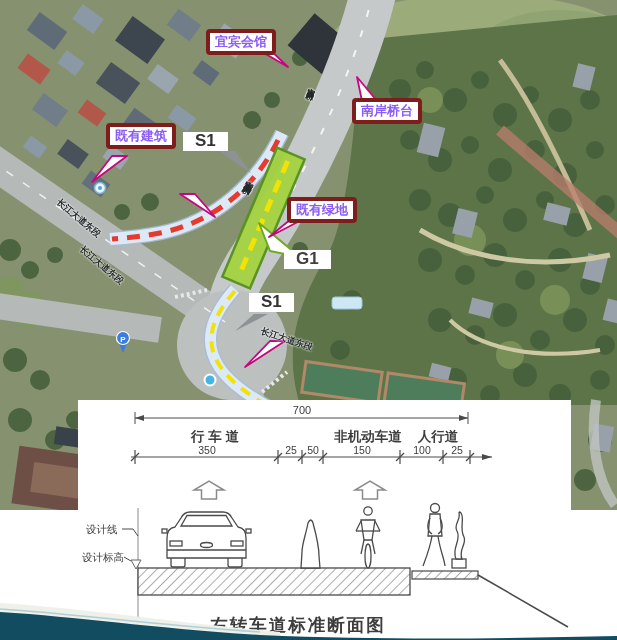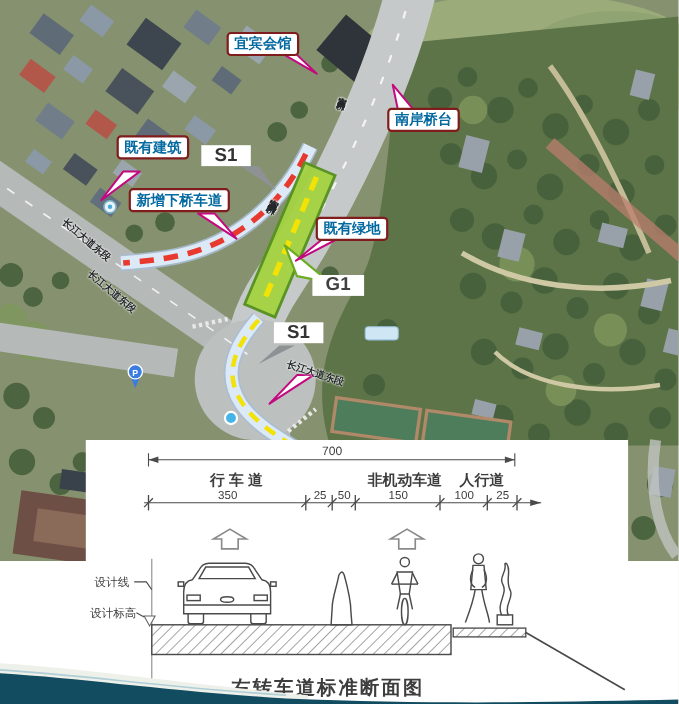--- a/index.html
+++ b/index.html
@@ -1,21 +1,21 @@
 <!DOCTYPE html>
 <html><head>
 <meta charset="utf-8">
 <style>
   html,body{margin:0;padding:0;background:#fff;}
   #stage{position:relative;width:617px;height:640px;overflow:hidden;background:#fff;
          font-family:"Liberation Sans",sans-serif;}
   #satellite{position:absolute;left:0;top:0;width:617px;height:510px;overflow:hidden;background:#83906e;}
   #satellite svg{position:absolute;left:0;top:0;}
-  .callout{position:absolute;background:#fff;border:2px solid #7f1d1d;border-radius:4px;
-           color:#0369a1;font-size:13px;font-weight:bold;line-height:1.2;padding:1px 5px;
+  .callout{position:absolute;background:#fff;border:4px solid #7f1d1d;border-radius:4px;
+           color:#8b5cf6;font-size:13px;font-weight:bold;line-height:1.2;padding:1px 5px;
            white-space:nowrap;z-index:6;}
   .marker{position:absolute;background:#fff;color:#333;font-family:Liberation Sans, sans-serif;
           font-weight:bold;font-size:17px;line-height:1.1;padding:0 12px;white-space:nowrap;z-index:6;}
   .marker.g1{color:#404040;}
   .roadlabel{position:absolute;font-size:9px;font-weight:bold;color:#23282b;white-space:nowrap;z-index:4;
              text-shadow:0 0 2px rgba(255,255,255,.95),0 0 2px rgba(255,255,255,.95);}
   .roadlabel.vert{writing-mode:vertical-rl;text-orientation:upright;letter-spacing:1px;}
   #sheet{position:absolute;left:78px;top:400px;width:493px;height:112px;background:#fff;z-index:8;}
   #lower{position:absolute;left:0;top:510px;width:617px;height:130px;background:#fff;z-index:8;}
   #xsection{position:absolute;left:78px;top:400px;z-index:10;}
@@ -214,21 +214,20 @@
 
     <div class="roadlabel vert" style="left:300px;top:80px;height:50px;transform:rotate(18deg);font-size:8px;">宜宾南门大桥</div>
     <div class="roadlabel vert" style="left:234px;top:172px;height:60px;transform:rotate(26deg);">宜宾南门大桥</div>
     <div class="roadlabel" style="left:62px;top:196px;transform:rotate(40deg);transform-origin:left top;">长江大道东段</div>
     <div class="roadlabel" style="left:85px;top:243px;transform:rotate(40deg);transform-origin:left top;">长江大道东段</div>
     <div class="roadlabel" style="left:263px;top:325px;transform:rotate(18deg);transform-origin:left top;">长江大道东段</div>
 
     <div class="callout" style="left:206px;top:29px;">宜宾会馆</div>
     <div class="callout" style="left:352px;top:98px;text-align:center;">南岸桥台</div>
     <div class="callout" style="left:106px;top:123px;">既有建筑</div>
-    <div class="callout" style="left:117px;top:171px;">新增下桥车道</div>
     <div class="callout" style="left:287px;top:197px;">既有绿地</div>
 
     <div class="marker" style="left:183px;top:132px;">S1</div>
     <div class="marker g1" style="left:284px;top:250px;">G1</div>
     <div class="marker" style="left:249px;top:293px;">S1</div>
   </div>
 
   <div id="sheet"></div>
   <div id="lower"></div>
 

